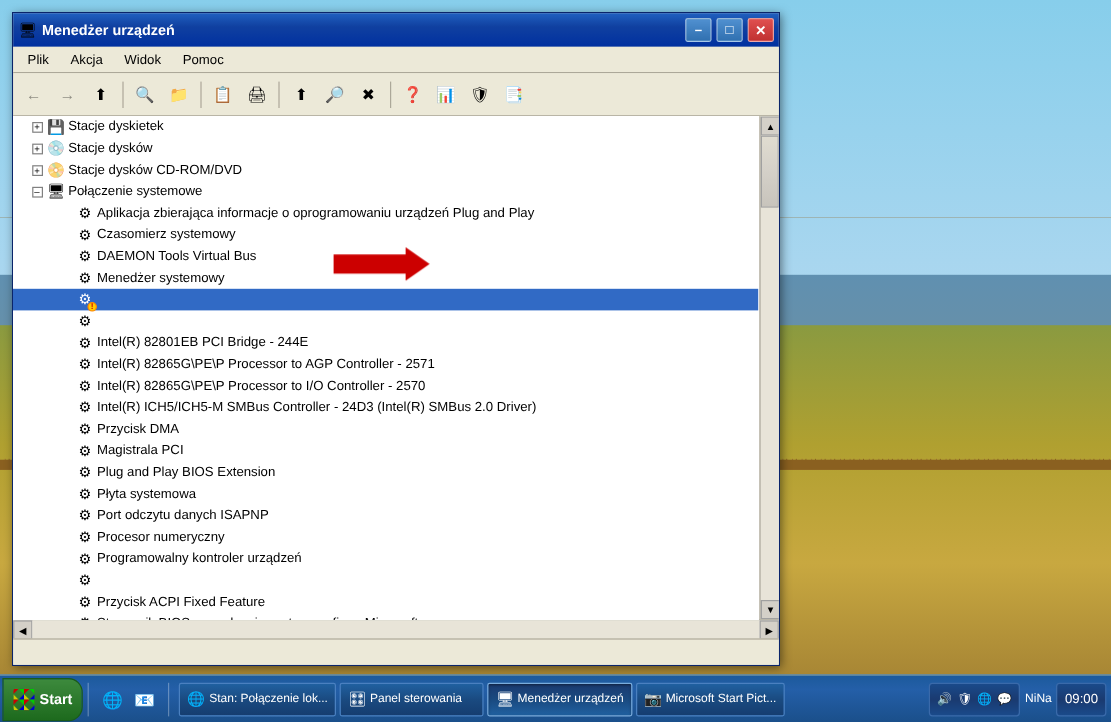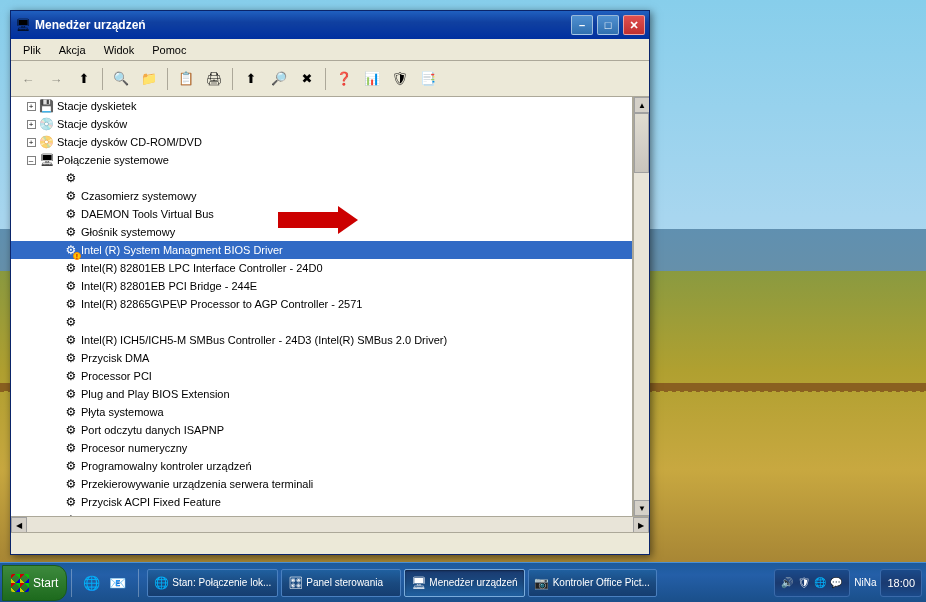--- a/index.html
+++ b/index.html
@@ -89,21 +89,21 @@
       border-top: 1px solid #4a8fd4;
       z-index: 100;
     }
     .start-btn {
       height: 36px;
       min-width: 52px;
       background: linear-gradient(180deg, #3d8a3d 0%, #2d7a2d 50%, #1d6a1d 100%);
       border: 1px solid #1a5a1a;
       border-radius: 0 12px 12px 0;
       color: white;
-      font-weight: normal;
+      font-weight: bold;
       font-size: 12px;
       display: flex;
       align-items: center;
       padding: 0 8px;
       cursor: pointer;
       margin-left: 2px;
     }
     .start-icon {
       width: 18px;
       height: 18px;
@@ -511,90 +511,90 @@
             <span class="tree-expand">
               <span style="width: 9px; height: 9px; border: 1px solid rgb(128, 128, 128); display: inline-flex; align-items: center; justify-content: center; font-size: 8px; background: white; color: black;">–</span>
             </span>
             <span class="tree-icon">🖥</span>
             <span class="tree-label">Połączenie systemowe</span>
           </div>
           <div class="tree-item">
             <span class="tree-indent" style="width: 36px;"></span>
             <span class="tree-expand"></span>
             <span class="tree-icon">⚙</span>
+            <span class="tree-label">Aplikacja zbierająca informacje o oprogramowaniu urządzeń Plug and Play</span>
           </div>
           <div class="tree-item">
             <span class="tree-indent" style="width: 36px;"></span>
             <span class="tree-expand"></span>
             <span class="tree-icon">⚙</span>
             <span class="tree-label">Czasomierz systemowy</span>
           </div>
           <div class="tree-item">
             <span class="tree-indent" style="width: 36px;"></span>
             <span class="tree-expand"></span>
             <span class="tree-icon">⚙</span>
             <span class="tree-label">DAEMON Tools Virtual Bus</span>
           </div>
           <div class="tree-item">
             <span class="tree-indent" style="width: 36px;"></span>
             <span class="tree-expand"></span>
             <span class="tree-icon">⚙</span>
-            <span class="tree-label">Głośnik systemowy</span>
+            <span class="tree-label">Menedżer systemowy</span>
           </div>
           <div class="tree-item selected">
             <span class="tree-indent" style="width: 36px;"></span>
             <span class="tree-expand"></span>
             <span class="tree-icon">
               <span style="position: relative; display: inline-flex; align-items: center; justify-content: center; width: 16px; height: 16px;">
                 <span style="font-size: 12px;">⚙</span>
                 <span style="position: absolute; bottom: -2px; right: -2px; width: 8px; height: 8px; background: rgb(255, 204, 0); border: 1px solid rgb(255, 136, 0); border-radius: 50%; font-size: 7px; color: rgb(204, 0, 0); font-weight: bold; display: flex; align-items: center; justify-content: center;">!</span>
               </span>
             </span>
-            <span class="tree-label">Intel (R) System Managment BIOS Driver</span>
-          </div>
-          <div class="tree-item">
-            <span class="tree-indent" style="width: 36px;"></span>
-            <span class="tree-expand"></span>
-            <span class="tree-icon">⚙</span>
-            <span class="tree-label">Intel(R) 82801EB LPC Interface Controller - 24D0</span>
+          </div>
+          <div class="tree-item">
+            <span class="tree-indent" style="width: 36px;"></span>
+            <span class="tree-expand"></span>
+            <span class="tree-icon">⚙</span>
           </div>
           <div class="tree-item">
             <span class="tree-indent" style="width: 36px;"></span>
             <span class="tree-expand"></span>
             <span class="tree-icon">⚙</span>
             <span class="tree-label">Intel(R) 82801EB PCI Bridge - 244E</span>
           </div>
           <div class="tree-item">
             <span class="tree-indent" style="width: 36px;"></span>
             <span class="tree-expand"></span>
             <span class="tree-icon">⚙</span>
             <span class="tree-label">Intel(R) 82865G\PE\P Processor to AGP Controller - 2571</span>
           </div>
           <div class="tree-item">
             <span class="tree-indent" style="width: 36px;"></span>
             <span class="tree-expand"></span>
             <span class="tree-icon">⚙</span>
+            <span class="tree-label">Intel(R) 82865G\PE\P Processor to I/O Controller - 2570</span>
           </div>
           <div class="tree-item">
             <span class="tree-indent" style="width: 36px;"></span>
             <span class="tree-expand"></span>
             <span class="tree-icon">⚙</span>
             <span class="tree-label">Intel(R) ICH5/ICH5-M SMBus Controller - 24D3 (Intel(R) SMBus 2.0 Driver)</span>
           </div>
           <div class="tree-item">
             <span class="tree-indent" style="width: 36px;"></span>
             <span class="tree-expand"></span>
             <span class="tree-icon">⚙</span>
             <span class="tree-label">Przycisk DMA</span>
           </div>
           <div class="tree-item">
             <span class="tree-indent" style="width: 36px;"></span>
             <span class="tree-expand"></span>
             <span class="tree-icon">⚙</span>
-            <span class="tree-label">Processor PCI</span>
+            <span class="tree-label">Magistrala PCI</span>
           </div>
           <div class="tree-item">
             <span class="tree-indent" style="width: 36px;"></span>
             <span class="tree-expand"></span>
             <span class="tree-icon">⚙</span>
             <span class="tree-label">Plug and Play BIOS Extension</span>
           </div>
           <div class="tree-item">
             <span class="tree-indent" style="width: 36px;"></span>
             <span class="tree-expand"></span>
@@ -616,21 +616,20 @@
           <div class="tree-item">
             <span class="tree-indent" style="width: 36px;"></span>
             <span class="tree-expand"></span>
             <span class="tree-icon">⚙</span>
             <span class="tree-label">Programowalny kontroler urządzeń</span>
           </div>
           <div class="tree-item">
             <span class="tree-indent" style="width: 36px;"></span>
             <span class="tree-expand"></span>
             <span class="tree-icon">⚙</span>
-            <span class="tree-label">Przekierowywanie urządzenia serwera terminali</span>
           </div>
           <div class="tree-item">
             <span class="tree-indent" style="width: 36px;"></span>
             <span class="tree-expand"></span>
             <span class="tree-icon">⚙</span>
             <span class="tree-label">Przycisk ACPI Fixed Feature</span>
           </div>
           <div class="tree-item">
             <span class="tree-indent" style="width: 36px;"></span>
             <span class="tree-expand"></span>
@@ -678,27 +677,27 @@
         <div class="taskbar-task">
           <span class="task-icon" style="font-size: 12px;">🎛</span>
           <span>Panel sterowania</span>
         </div>
         <div class="taskbar-task active">
           <span class="task-icon" style="font-size: 12px;">🖥</span>
           <span>Menedżer urządzeń</span>
         </div>
         <div class="taskbar-task">
           <span class="task-icon" style="font-size: 12px;">📷</span>
-          <span>Kontroler Office Pict...</span>
+          <span>Microsoft Start Pict...</span>
         </div>
       </div>
     <div class="systray">
       <span class="systray-item">🔊</span>
       <span class="systray-item">🛡</span>
       <span class="systray-item">🌐</span>
       <span class="systray-item">💬</span>
     </div>
     <span class="username">NiNa</span>
     <div class="systray">
-      <span class="clock">18:00</span>
+      <span class="clock">09:00</span>
     </div>
   </div>
 </div>
 
 </body></html>

